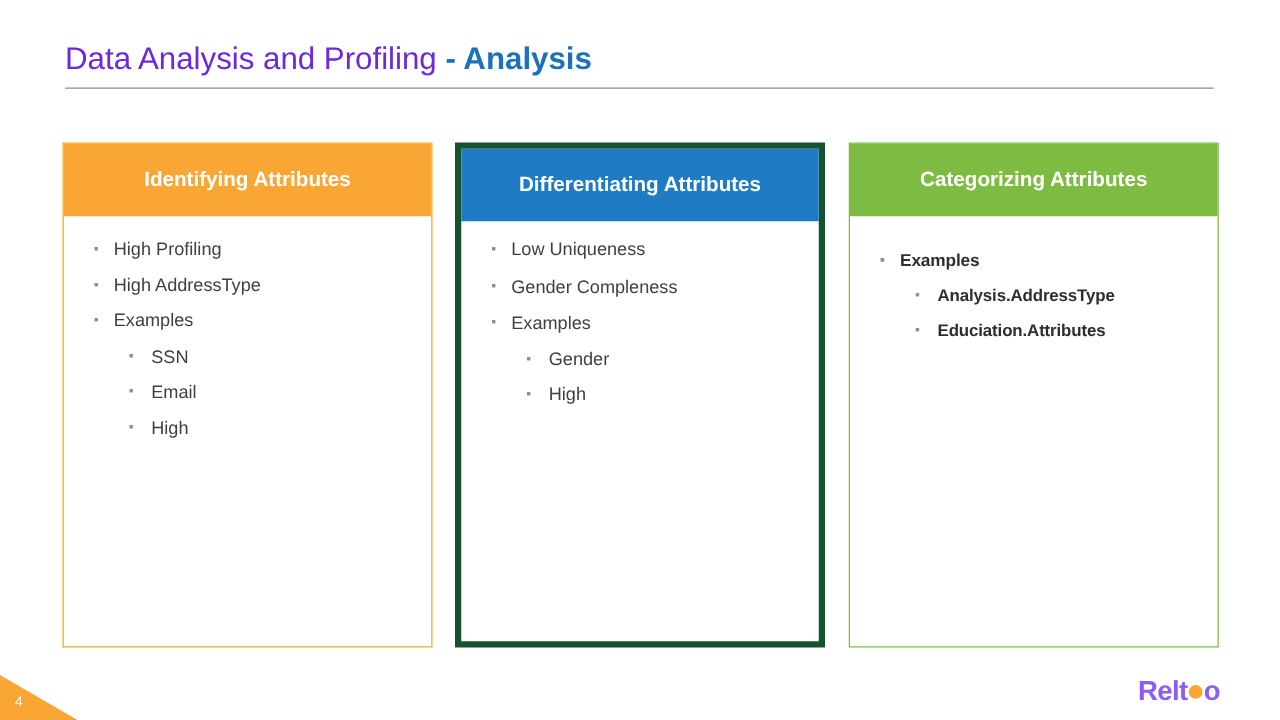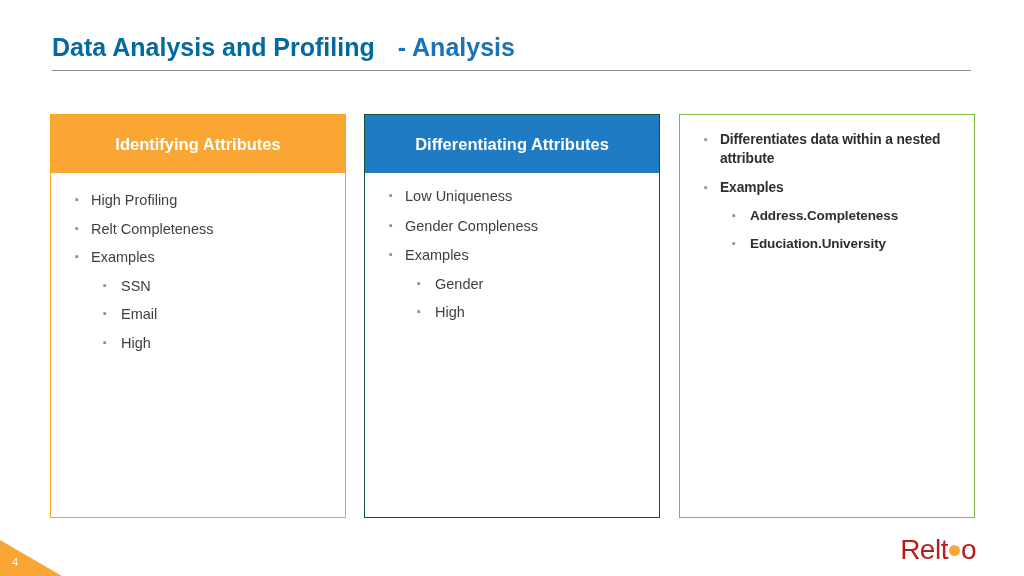--- a/index.html
+++ b/index.html
@@ -22,27 +22,26 @@
     top: 34px;
     width: 920px;
   }
   .title-text {
     font-size: 25px;
     color: #2f7ec0;
     white-space: nowrap;
     line-height: 1.1;
   }
   .title-text .title-main {
-    font-weight: 700;
-    color: #0369a1;
+    font-weight: 400;
+    color: #6d28d9;
   }
   .title-text .title-sub {
     font-weight: bold;
     color: #1a73b8;
-    margin-left: 16px;
   }
   .title-rule {
     position: absolute;
     left: 52px;
     top: 70px;
     width: 919px;
     height: 1px;
     background: #8c8c8c;
   }
 
@@ -56,21 +55,21 @@
   }
   .col {
     position: absolute;
     top: 0;
     width: 296px;
     height: 404px;
     background: #ffffff;
     box-sizing: border-box;
   }
   .col-1 { left: 50px; border: 1px solid #f5a623; }
-  .col-2 { left: 364px; border: 1px solid #14532d; }
+  .col-2 { left: 364px; border: 5px solid #14532d; }
   .col-3 { left: 679px; border: 1px solid #7dbb42; }
 
   .col-head {
     height: 58px;
     display: flex;
     align-items: center;
     justify-content: center;
     color: #ffffff;
     font-weight: bold;
     font-size: 16.5px;
@@ -152,23 +151,23 @@
     position: absolute;
     left: 12px;
     bottom: 8px;
     font-size: 11px;
     color: #ffffff;
   }
   .logo {
     position: absolute;
     right: 48px;
     bottom: 10px;
-    font-size: 28px;
-    font-weight: normal;
-    color: #b91c1c;
+    font-size: 22px;
+    font-weight: bold;
+    color: #8b5cf6;
     letter-spacing: -0.5px;
   }
   .logo .dot {
     display: inline-block;
     width: 11px;
     height: 11px;
     border-radius: 50%;
     background: #f9a634;
     margin: 0 1px 2px 1px;
     vertical-align: middle;
@@ -189,21 +188,21 @@
   <div class="col col-1">
     <div class="col-head">Identifying Attributes</div>
     <div class="col-body">
       <ul class="bullets">
         <li>
           <span class="marker">▪</span>
           <span>High Profiling</span>
         </li>
         <li>
           <span class="marker">▪</span>
-          <span>Relt Completeness</span>
+          <span>High AddressType</span>
         </li>
         <li>
           <span class="marker">▪</span>
           <span>Examples</span>
           <ul class="sub">
             <li>
               <span class="marker">▪</span>
               <span>SSN</span>
             </li>
             <li>
@@ -244,37 +243,37 @@
               <span class="marker">▪</span>
               <span>High</span>
             </li>
           </ul>
         </li>
       </ul>
     </div>
   </div>
 
   <div class="col col-3">
+    <div class="col-head">Categorizing Attributes</div>
     <div class="col-body">
       <ul class="bullets">
         <li>
           <span class="marker">▪</span>
-          <span>Differentiates data within a nested attribute</span>
         </li>
         <li>
           <span class="marker">▪</span>
           <span>Examples</span>
           <ul class="sub">
             <li>
               <span class="marker">▪</span>
-              <span>Address.Completeness</span>
-            </li>
-            <li>
-              <span class="marker">▪</span>
-              <span>Educiation.University</span>
+              <span>Analysis.AddressType</span>
+            </li>
+            <li>
+              <span class="marker">▪</span>
+              <span>Educiation.Attributes</span>
             </li>
           </ul>
         </li>
       </ul>
     </div>
   </div>
 
 </div>
 
 <div class="page-tab"></div>

